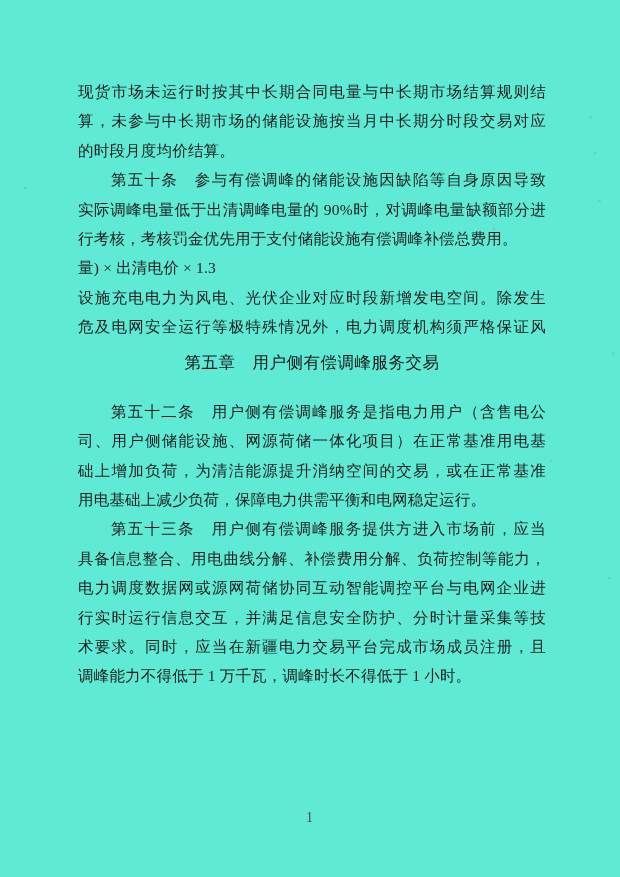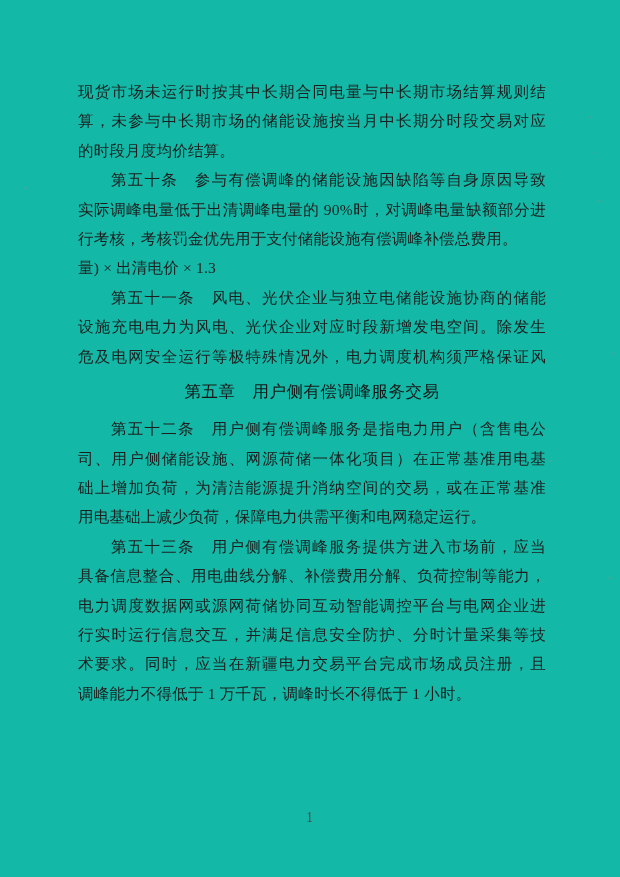--- a/index.html
+++ b/index.html
@@ -1,19 +1,19 @@
 <!DOCTYPE html>
 <html><head>
 <meta charset="utf-8">
 <style>
   html,body{margin:0;padding:0;background:#ffffff;}
   .page{
     position:relative;
     width:620px;height:877px;
-    background:#14b8a6;
+    background:#5eead4;
     overflow:hidden;
     font-family:"Liberation Serif","DejaVu Serif",serif;
     color:#1d1d1d;
   }
   .content{
     position:absolute;
     left:78px;top:77px;
     width:468px;
   }
   .line{
@@ -27,21 +27,21 @@
   .line.fill{ text-align-last:justify; }
   .line.end{ text-align:center; text-align-last:left; }
   .line.indent{ padding-left:33px; }
   .line b, .heading b{ font-weight:normal; }
   .heading{
     font-size:16.5px;
     font-weight:bold;
     line-height:29.4px;
     height:29.4px;
     margin-top:6px;
-    margin-bottom:8px;
+    margin-bottom:20px;
     text-align:center;
     letter-spacing:0.5px;
     color:#151515;
   }
   .pageno{
     position:absolute;
     left:0;top:810px;
     width:100%;
     text-align:center;
     font-size:14px;
@@ -69,21 +69,20 @@
 
 <div class="page">
   <div class="content">
       <div class="line fill"><span>现货市场未运行时按其中长期合同电量与中长期市场结算规则结</span></div>
       <div class="line fill"><span>算，未参与中长期市场的储能设施按当月中长期分时段交易对应</span></div>
       <div class="line end"><span>的时段月度均价结算。</span></div>
       <div class="line fill indent"><b>第五十条</b><span>　参与有偿调峰的储能设施因缺陷等自身原因导致</span></div>
       <div class="line fill"><span>实际调峰电量低于出清调峰电量的 90%时，对调峰电量缺额部分进</span></div>
       <div class="line end"><span>行考核，考核罚金优先用于支付储能设施有偿调峰补偿总费用。</span></div>
       <div class="line end"><span>量) × 出清电价 × 1.3</span></div>
-      <div class="line fill indent"><b>第五十一条</b><span>　风电、光伏企业与独立电储能设施协商的储能</span></div>
       <div class="line fill"><span>设施充电电力为风电、光伏企业对应时段新增发电空间。除发生</span></div>
       <div class="line fill"><span>危及电网安全运行等极特殊情况外，电力调度机构须严格保证风</span></div>
       <div class="heading"><b>第五章　用户侧有偿调峰服务交易</b></div>
       <div class="line fill indent"><b>第五十二条</b><span>　用户侧有偿调峰服务是指电力用户（含售电公</span></div>
       <div class="line fill"><span>司、用户侧储能设施、网源荷储一体化项目）在正常基准用电基</span></div>
       <div class="line fill"><span>础上增加负荷，为清洁能源提升消纳空间的交易，或在正常基准</span></div>
       <div class="line end"><span>用电基础上减少负荷，保障电力供需平衡和电网稳定运行。</span></div>
       <div class="line fill indent"><b>第五十三条</b><span>　用户侧有偿调峰服务提供方进入市场前，应当</span></div>
       <div class="line fill"><span>具备信息整合、用电曲线分解、补偿费用分解、负荷控制等能力，</span></div>
       <div class="line fill"><span>电力调度数据网或源网荷储协同互动智能调控平台与电网企业进</span></div>

